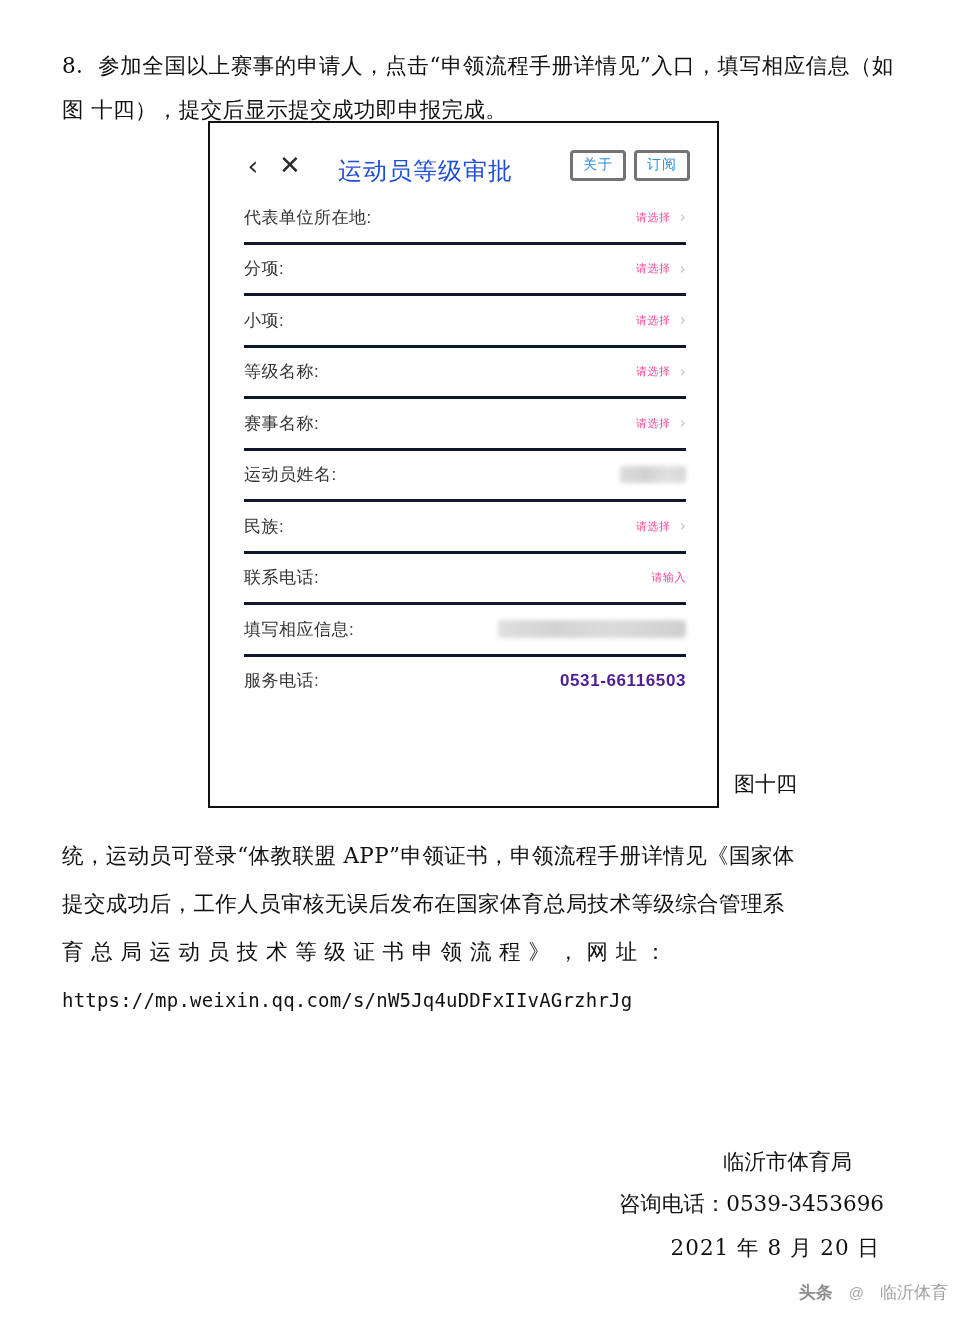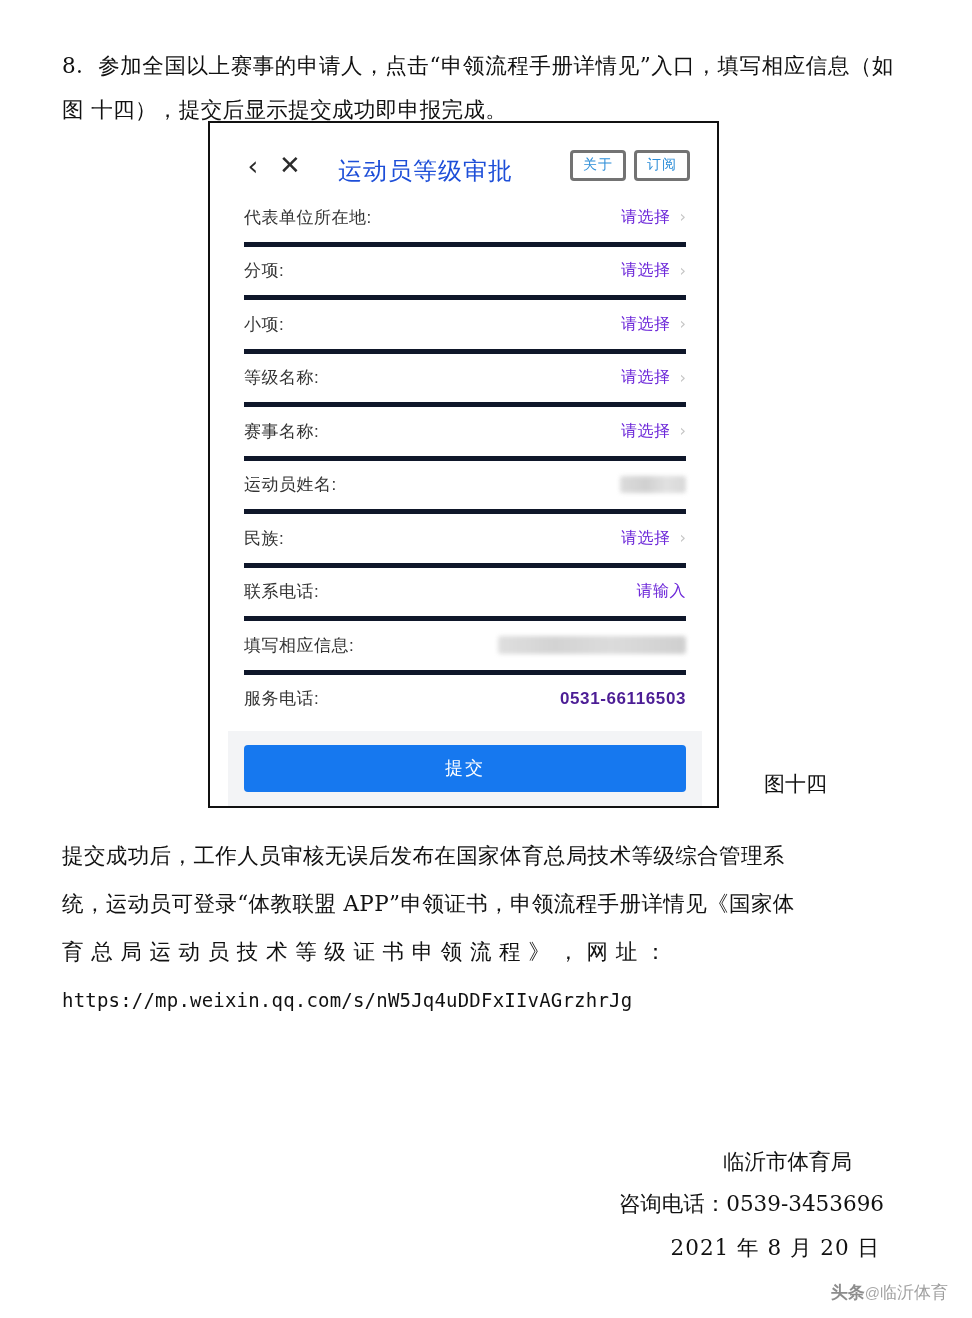--- a/index.html
+++ b/index.html
@@ -71,21 +71,20 @@
     background: #ffffff;
     box-sizing: border-box;
     overflow: hidden;
   }
   .fig-caption {
     position: absolute;
     left: 734px;
     top: 770px;
     font-size: 21px;
     color: #111;
-    margin-left: 30px;
   }
 
   
   .phone {
     position: absolute;
     left: 18px;
     top: 14px;
     width: 474px;
     height: 656px;
     background: #fff;
@@ -138,37 +137,37 @@
   }
 
   .form {
     padding: 0 16px;
   }
   .row {
     display: flex;
     align-items: center;
     justify-content: space-between;
     height: 48.5px;
-    border-bottom: 5px solid #0f172a;
+    border-bottom: 3px solid #0f172a;
     position: relative;
   }
   .row:last-child { border-bottom: none; }
   .row-label {
     font-size: 17px;
     color: #333;
     letter-spacing: 0.5px;
   }
   .row-right {
     display: flex;
     align-items: center;
     gap: 9px;
   }
   .row-value {
-    font-size: 16px;
-    color: #6d28d9;
+    font-size: 11px;
+    color: #ec4899;
     letter-spacing: 0.5px;
   }
   .row-value.phone-num {
     color: #4c1d95;
     font-weight: bold;
     letter-spacing: 0.6px;
     font-size: 17px;
   }
   .chev {
     color: #c6c6c6;
@@ -231,21 +230,21 @@
   .sign-2 { top: 1182px; right: 88px; }
   .sign-3 { top: 1226px; right: 92px; letter-spacing: 1px; }
 
   
   .watermark {
     position: absolute;
     right: 24px;
     bottom: 14px;
     display: flex;
     align-items: center;
-    gap: 0;
+    gap: 16px;
     color: #8e8e8e;
     font-size: 17px;
     font-family: "Liberation Sans", sans-serif;
     opacity: .85;
   }
   .wm-logo {
     font-weight: bold;
     color: #7a7a7a;
     font-size: 17px;
   }
@@ -346,33 +345,29 @@
 
         <div class="row">
           <div class="row-label">服务电话:</div>
           <div class="row-right">
             <span class="row-value phone-num">0531-66116503</span>
           </div>
         </div>
 
       </div>
 
-      <div class="footer-area">
-        <div class="submit-btn">提交</div>
-        <div class="cancel-btn">取消</div>
-      </div>
 
     </div>
   </div>
 
   <div class="fig-caption">图十四</div>
 
   <div class="para para-mid">
+    <span class="justify-line">统，运动员可登录“体教联盟 APP”申领证书，申领流程手册详情见《国家体</span>
     <span class="justify-line">提交成功后，工作人员审核无误后发布在国家体育总局技术等级综合管理系</span>
-    <span class="justify-line">统，运动员可登录“体教联盟 APP”申领证书，申领流程手册详情见《国家体</span>
     <span class="justify-line spread">
       <span>育</span>
       <span>总</span>
       <span>局</span>
       <span>运</span>
       <span>动</span>
       <span>员</span>
       <span>技</span>
       <span>术</span>
       <span>等</span>

